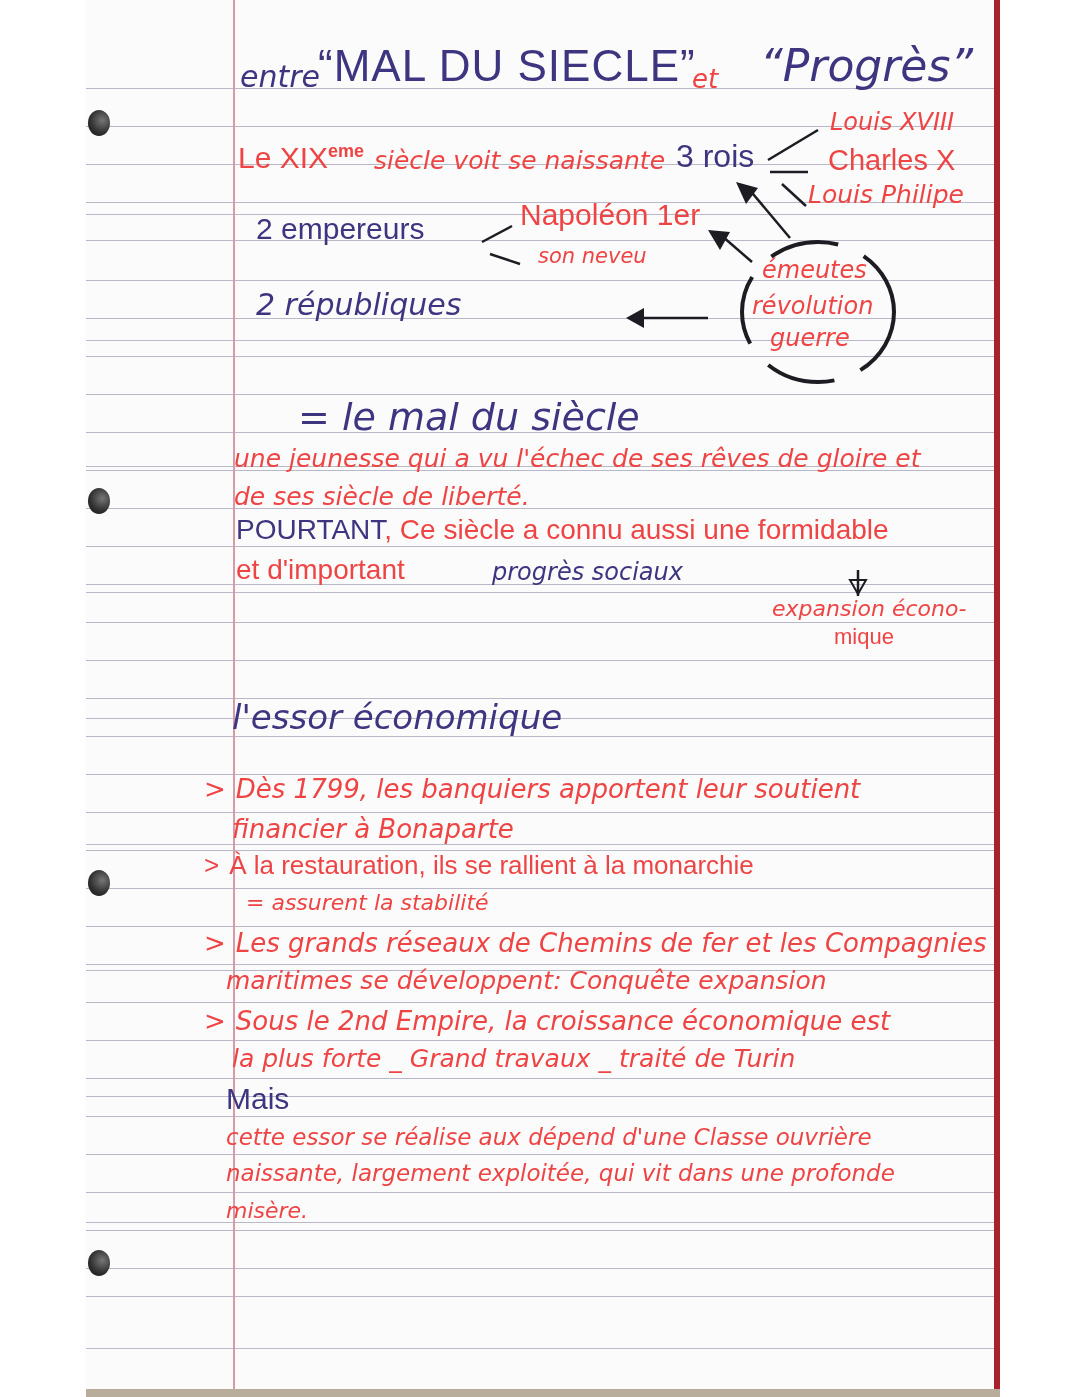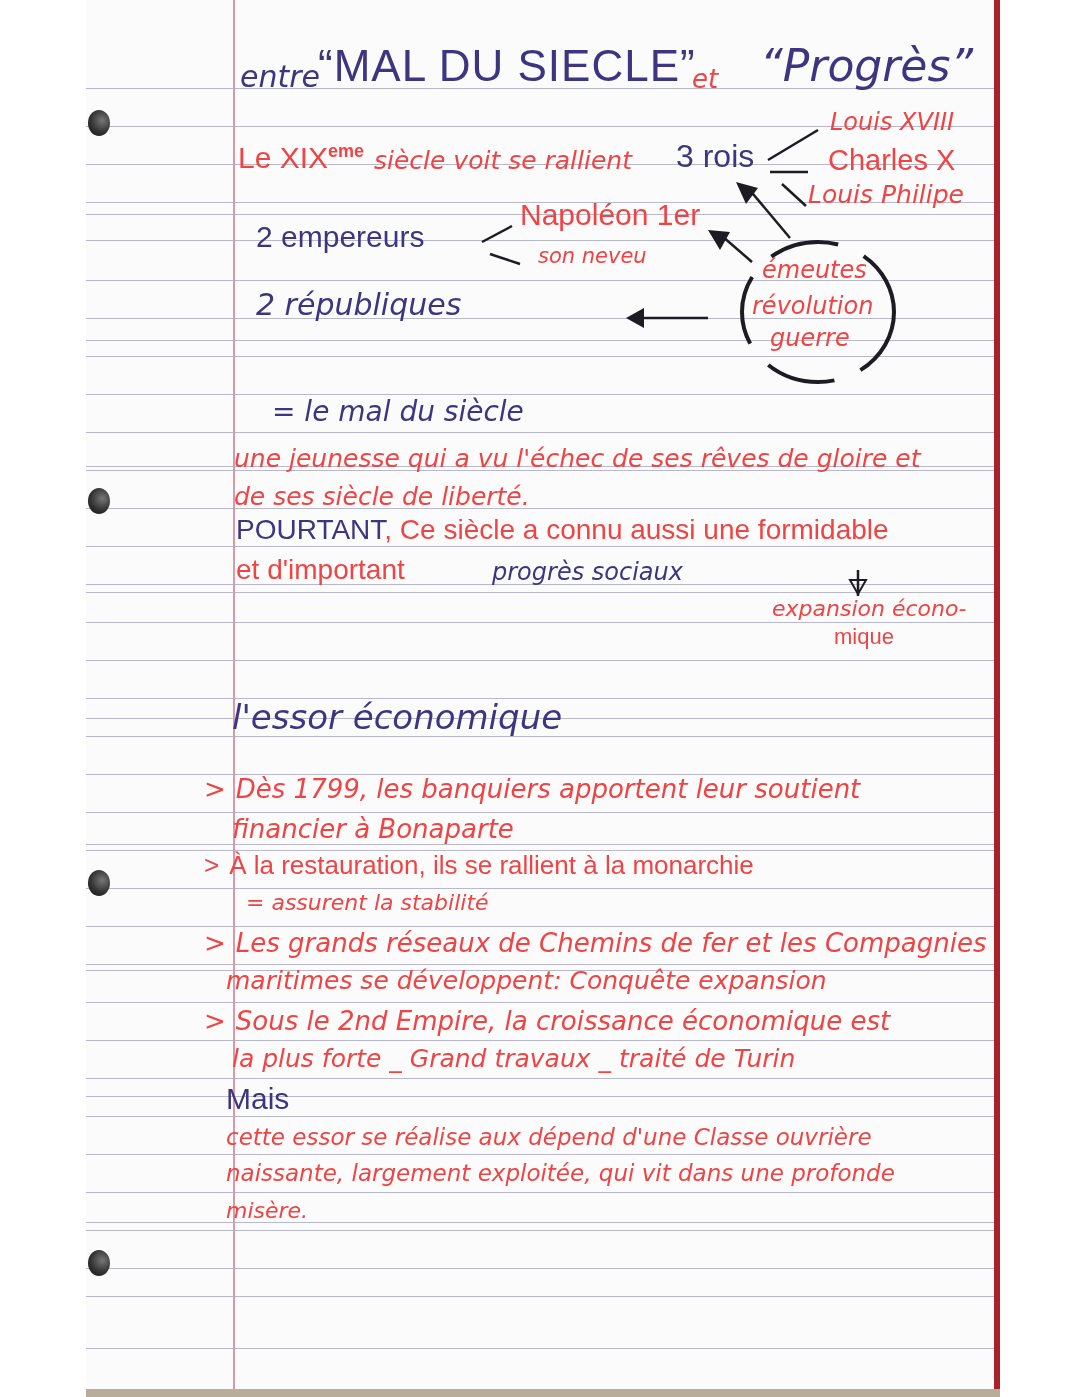--- a/index.html
+++ b/index.html
@@ -81,29 +81,29 @@
 
 <div>
   <span class="ink hand purple" style="left:240px; top:62px; font-size:30px">entre</span>
   <span class="ink print purple" style="left:318px; top:44px; font-size:44px; letter-spacing:1px">“MAL DU SIECLE”</span>
   <span class="ink hand black" style="left:692px; top:66px; font-size:26px">et</span>
   <span class="ink hand purple" style="left:760px; top:44px; font-size:44px">“Progrès”</span>
 </div>
 
 <div>
   <span class="ink print black" style="left:238px; top:142px; font-size:30px"><span>Le XIX</span><sup>eme</sup></span>
-  <span class="ink hand black" style="left:374px; top:148px; font-size:25px">siècle voit se rallient</span>
+  <span class="ink hand black" style="left:374px; top:148px; font-size:25px">siècle voit se naissante</span>
   <span class="ink print purple" style="left:676px; top:140px; font-size:32px">3 rois</span>
   <span class="ink hand black" style="left:830px; top:110px; font-size:24px">Louis XVIII</span>
   <span class="ink print black" style="left:828px; top:146px; font-size:29px">Charles X</span>
   <span class="ink hand black" style="left:808px; top:182px; font-size:25px">Louis Philipe</span>
 </div>
 
 <div>
-  <span class="ink print purple" style="left:256px; top:222px; font-size:30px">2 empereurs</span>
+  <span class="ink print purple" style="left:256px; top:214px; font-size:30px">2 empereurs</span>
   <span class="ink print black" style="left:520px; top:200px; font-size:30px">Napoléon 1er</span>
   <span class="ink hand black" style="left:538px; top:246px; font-size:21px">son neveu</span>
 </div>
 
 <span class="ink hand purple" style="left:256px; top:290px; font-size:30px">2 républiques</span>
 
 <div>
   <span class="ink hand black" style="left:762px; top:258px; font-size:24px">émeutes</span>
   <span class="ink hand black" style="left:752px; top:294px; font-size:24px">révolution</span>
   <span class="ink hand black" style="left:770px; top:326px; font-size:24px">guerre</span>
@@ -126,21 +126,21 @@
   <line x1="708" y1="318" x2="640" y2="318" stroke="#1c1c22" stroke-width="2.5"></line>
   <polygon points="626,318 644,308 644,328" fill="#1c1c22"></polygon>
 
   <ellipse cx="818" cy="312" rx="76" ry="70" fill="none" stroke="#1c1c22" stroke-width="4" stroke-dasharray="70 28"></ellipse>
 
   <line x1="858" y1="570" x2="858" y2="596" stroke="#1c1c22" stroke-width="2.5"></line>
   <polygon points="850,580 866,580 858,594" fill="none" stroke="#1c1c22" stroke-width="2"></polygon>
 </svg>
 
 <div>
-  <span class="ink hand purple" style="left:272px; top:398px; font-size:28px">= le mal du siècle</span>
+  <span class="ink hand purple" style="left:298px; top:398px; font-size:38px">= le mal du siècle</span>
   <span class="ink hand black" style="left:234px; top:446px; font-size:25px">une jeunesse qui a vu l'échec de ses rêves de gloire et</span>
   <span class="ink hand black" style="left:234px; top:484px; font-size:25px">de ses siècle de liberté.</span>
 </div>
 
 <div>
   <span class="ink print" style="left:236px; top:516px; font-size:28px"><span class="purple">POURTANT</span><span class="black">, Ce siècle a connu aussi une formidable</span></span>
   <span class="ink print black" style="left:236px; top:556px; font-size:28px">et d'important</span>
   <span class="ink hand purple" style="left:492px; top:560px; font-size:24px">progrès sociaux</span>
   <span class="ink hand black" style="left:772px; top:598px; font-size:22px">expansion écono-</span>
   <span class="ink print black" style="left:834px; top:626px; font-size:22px">mique</span>

